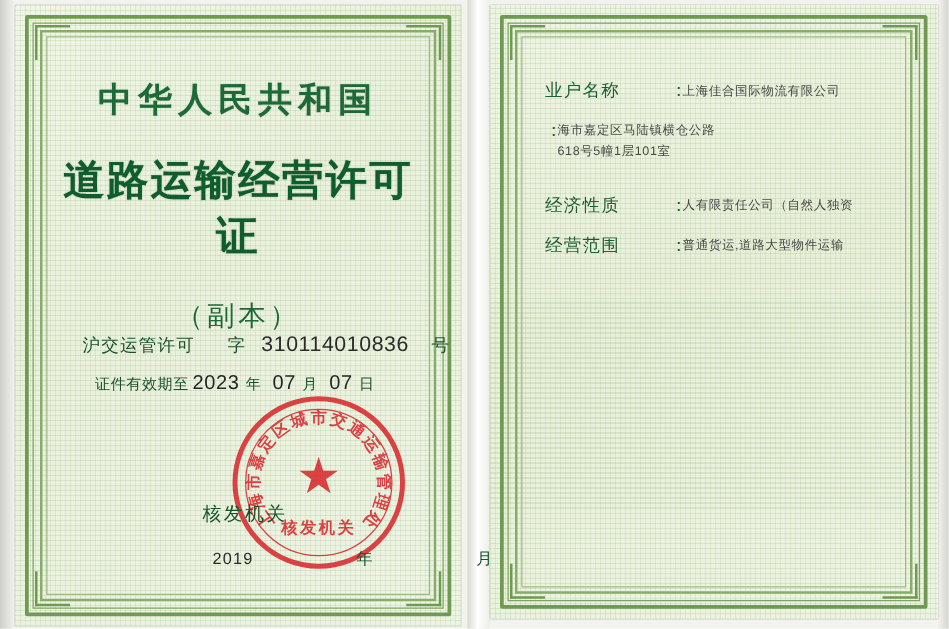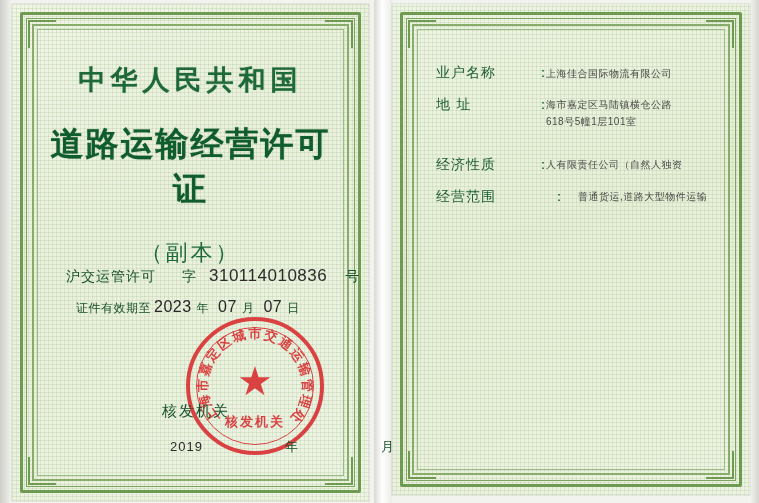--- a/index.html
+++ b/index.html
@@ -266,21 +266,21 @@
     color: #3a3a3a;
     font-family: "Liberation Sans", sans-serif;
     font-size: 10px;
     letter-spacing: 0.5px;
     line-height: 17px;
     opacity: 0.92;
   }
   .f1 { top: 26px; align-items: center; }
   .f2 { top: 58px; }
   .f3 { top: 118px; }
-  .f4 { top: 150px; gap: 16px; }
+  .f4 { top: 150px; }
   .lbl-spread {
     display: flex;
     justify-content: space-between;
   }
   .sheet-edge {
     position: absolute;
     left: 374px;
     top: 0;
     width: 18px;
     height: 503px;
@@ -385,21 +385,20 @@
     <div class="corner bl"></div>
     <div class="corner br"></div>
 
     <div class="content-right">
       <div class="field f1">
         <span class="lbl">业户名称</span>
         <span class="colon">：</span>
         <span class="val">上海佳合国际物流有限公司</span>
       </div>
       <div class="field f2">
-        <span class="lbl lbl-spread">地    址</span>
         <span class="colon">：</span>
         <span class="val" style="white-space: pre-line;">海市嘉定区马陆镇横仓公路
 618号5幢1层101室</span>
       </div>
       <div class="field f3">
         <span class="lbl">经济性质</span>
         <span class="colon">：</span>
         <span class="val">人有限责任公司（自然人独资</span>
       </div>
       <div class="field f4">

